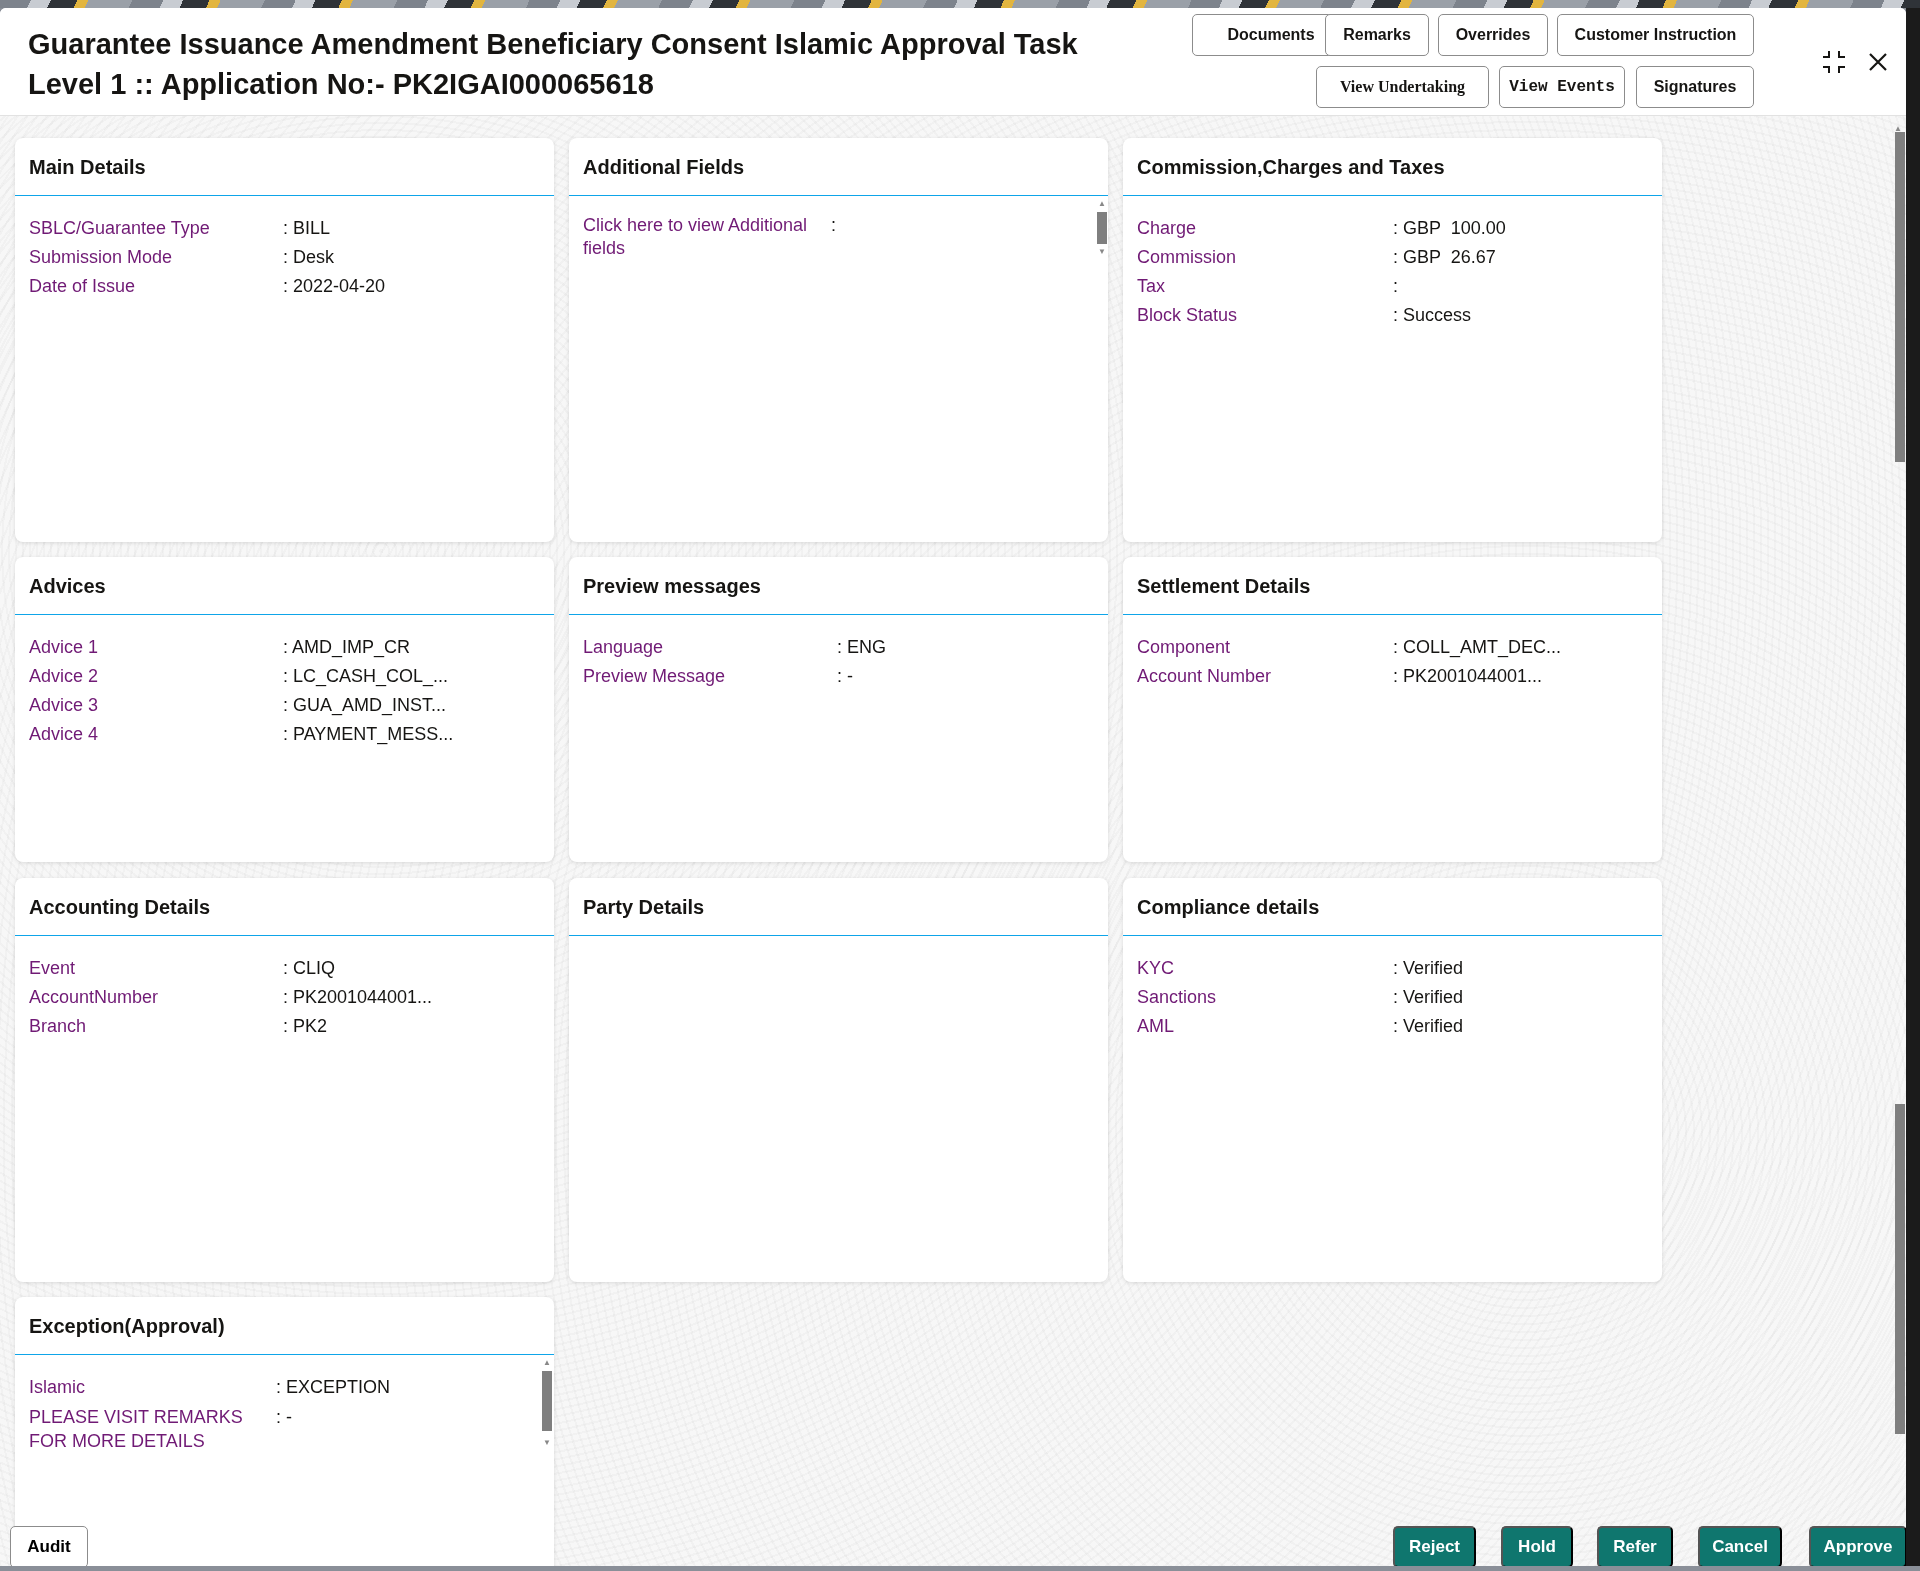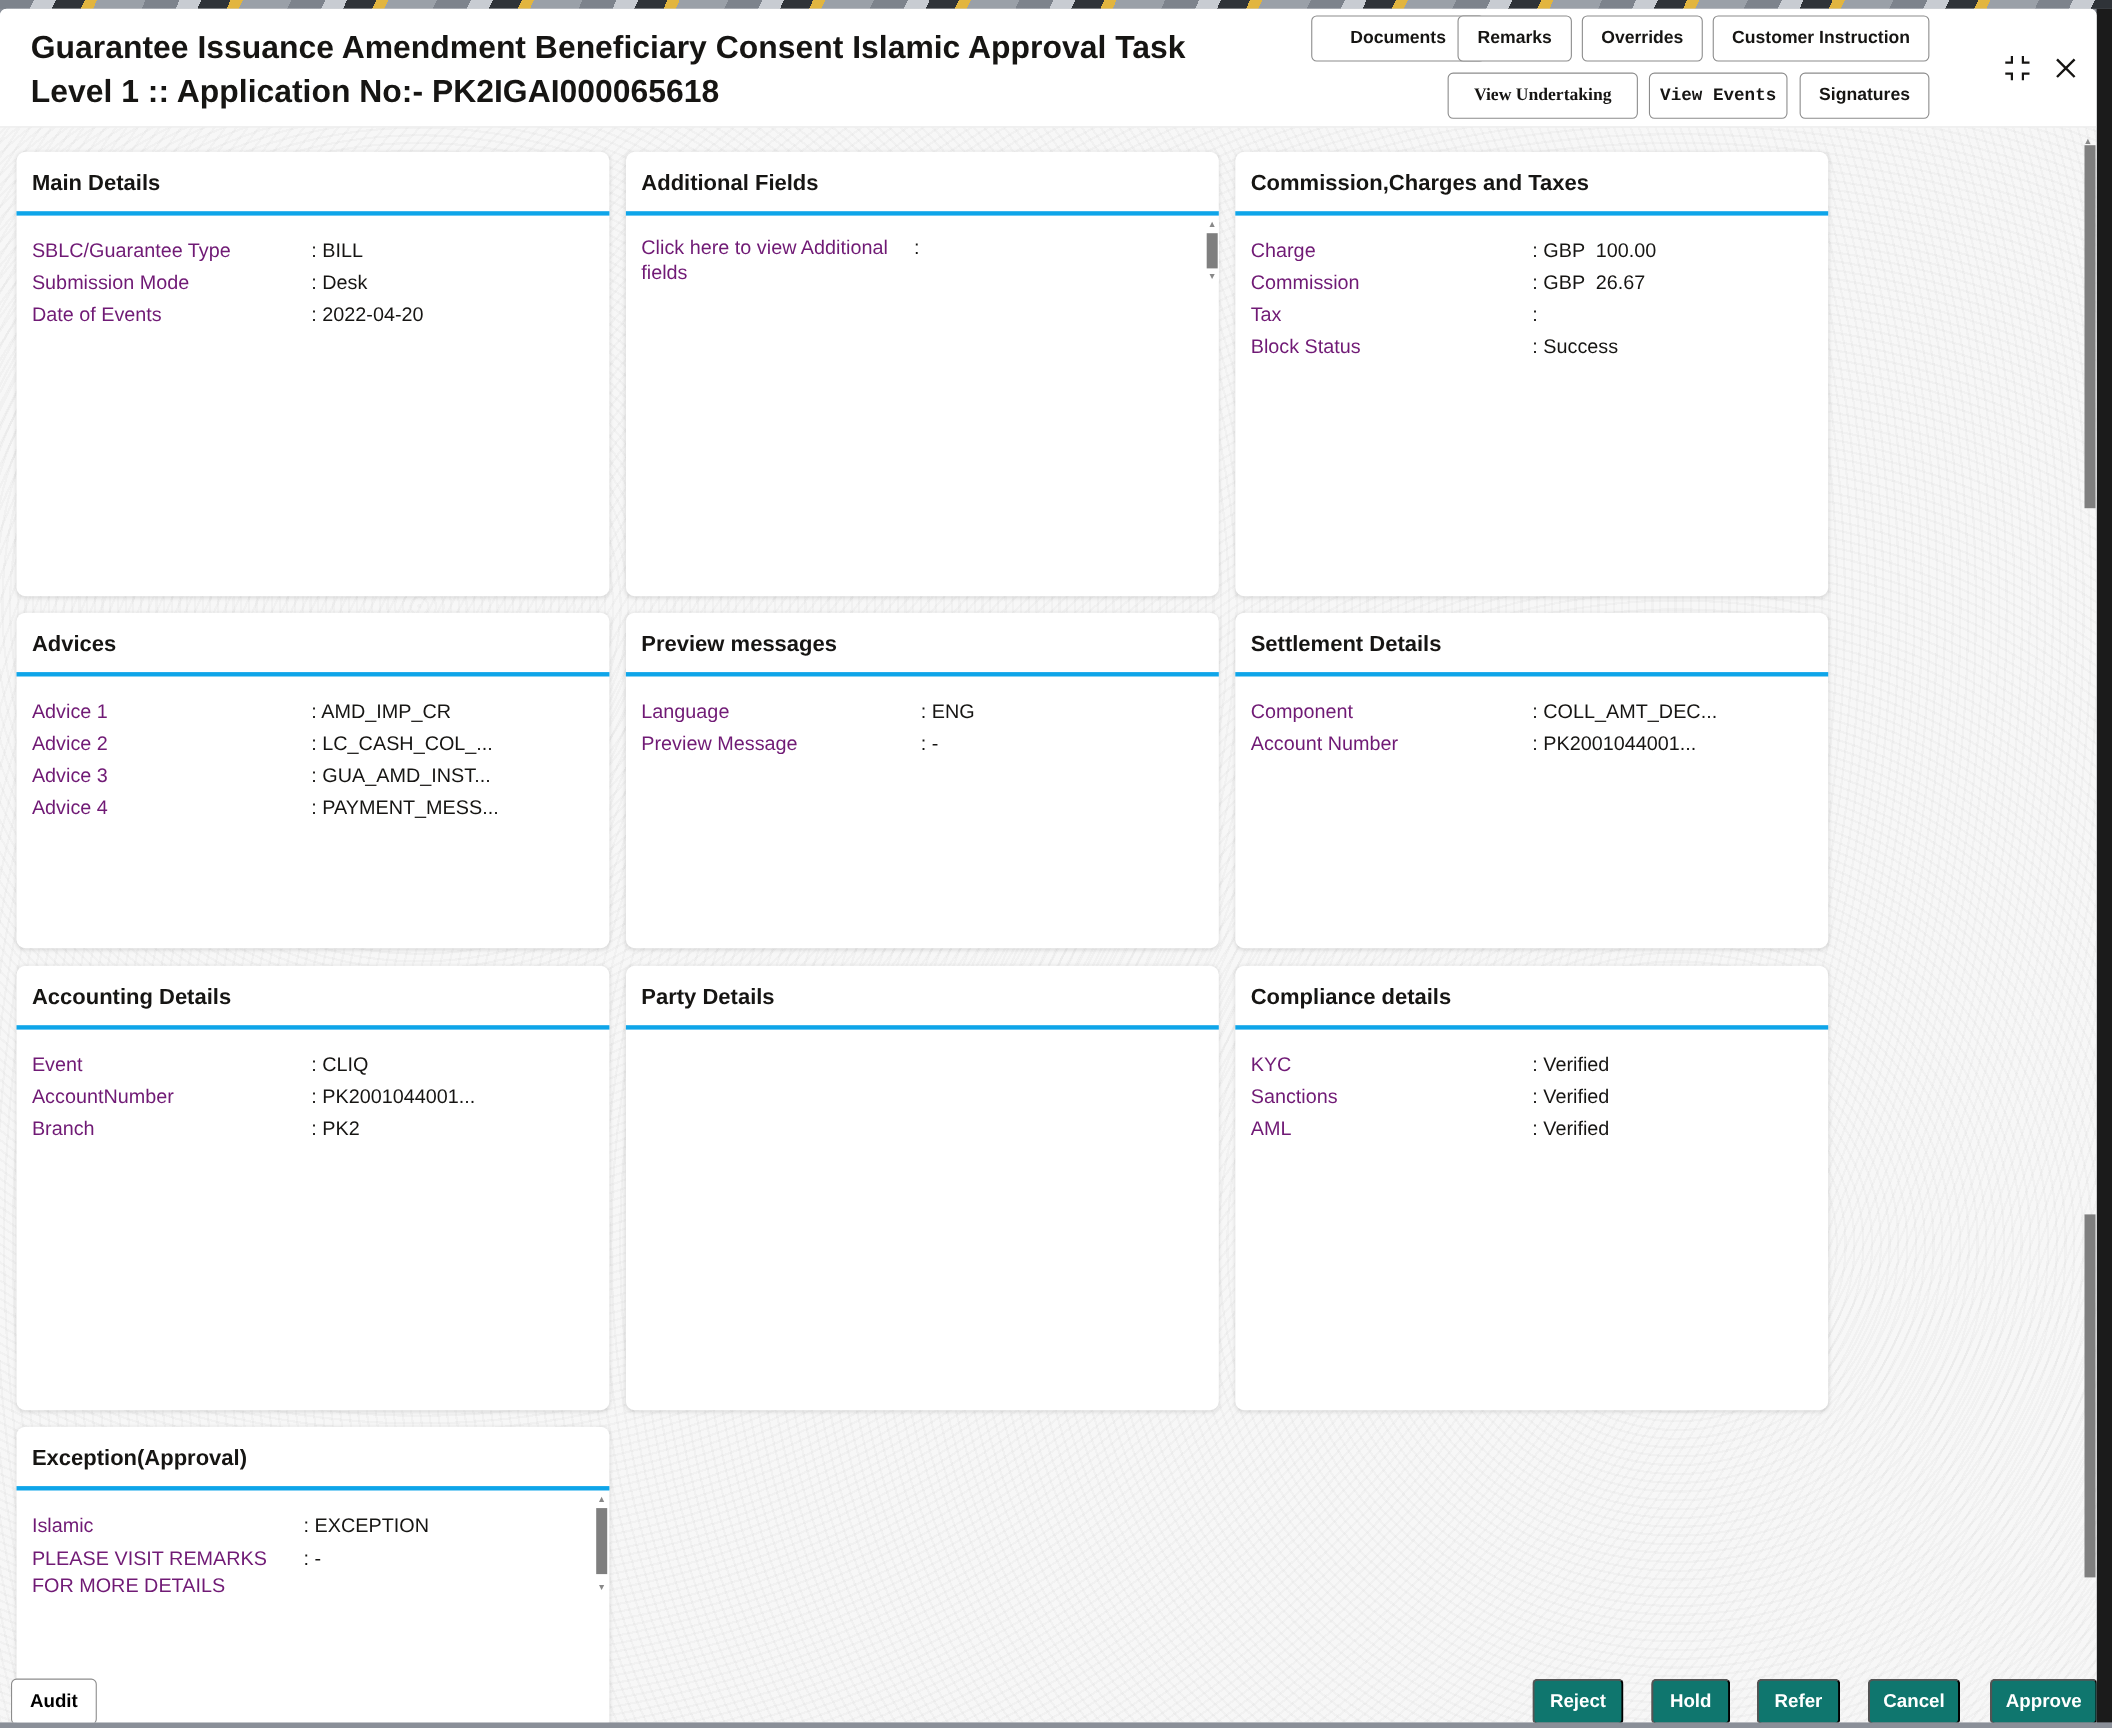--- a/index.html
+++ b/index.html
@@ -41,21 +41,21 @@
     background-color: #f7f7f7;
     background-image:
       repeating-radial-gradient(circle at 20% 30%, rgba(0,0,0,0.025) 0 2px, transparent 2px 7px),
       repeating-radial-gradient(circle at 80% 70%, rgba(0,0,0,0.025) 0 2px, transparent 2px 8px);
   }
   .card {
     position: absolute; background: #fff; border-radius: 8px;
     box-shadow: 0 1px 4px rgba(0,0,0,0.12);
   }
   .card-head {
-    height: 58px; border-bottom: 4px solid #0ea5e9; padding: 0 14px;
+    height: 58px; border-bottom: 1px solid #0ea5e9; padding: 0 14px;
     font-size: 20px; font-weight: bold; line-height: 58px; color: #161513;
   }
   .card-body { padding: 18px 14px 0 14px; position: relative; }
   .row { display: flex; font-size: 18px; line-height: 29px; }
   .lbl { color: #701a75; font-weight: normal; }
   .val { font-weight: normal; color: #161513; white-space: nowrap; }
   .vscroll {
     position: absolute; width: 12px; background: #fff;
   }
   .vscroll .thumb { position: absolute; left: 1px; width: 10px; background: #7f7f7f; }
@@ -118,21 +118,21 @@
       <div class="card-body">
         <div class="row">
             <span class="lbl" style="width:254px">SBLC/Guarantee Type</span>
             <span class="val">: BILL</span>
           </div>
         <div class="row">
             <span class="lbl" style="width:254px">Submission Mode</span>
             <span class="val">: Desk</span>
           </div>
         <div class="row">
-            <span class="lbl" style="width:254px">Date of Events</span>
+            <span class="lbl" style="width:254px">Date of Issue</span>
             <span class="val">: 2022-04-20</span>
           </div>
       </div>
     </div>
 
     <div class="card" style="left:569px; top:22px; width:539px; height:404px;">
       <div class="card-head">Additional Fields</div>
       <div class="card-body">
         <div class="row">
           <span class="lbl" style="width:248px; line-height:23px;">Click here to view Additional fields</span>

